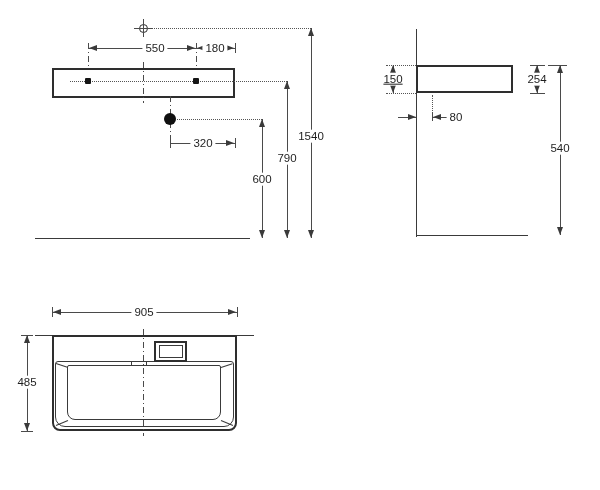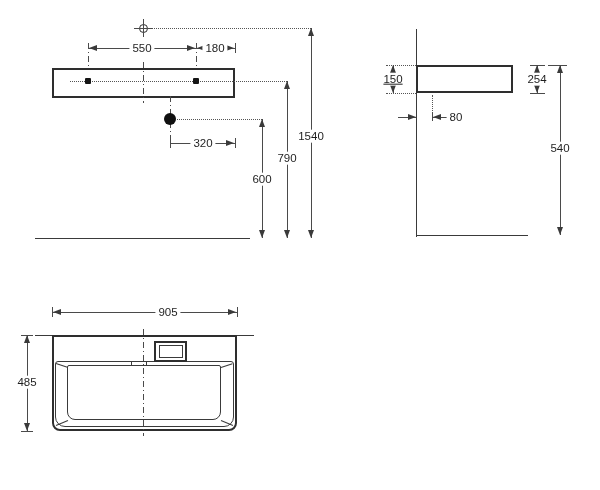--- a/index.html
+++ b/index.html
@@ -54,21 +54,21 @@
 
     <div class="hl" style="left:88px;top:48px;width:108px;"></div>
     <div class="hl" style="left:196px;top:48px;width:39px;"></div>
     <div class="ar al" style="left:89px;top:44.5px;"></div>
     <div class="ar arr" style="left:187px;top:44.5px;"></div>
     <div class="ar al" style="left:197px;top:44.5px;"></div>
     <div class="ar arr" style="left:226px;top:44.5px;"></div>
     <div class="clv" style="left:88px;top:43px;height:47px;"></div>
     <div class="clv" style="left:196px;top:43px;height:47px;"></div>
     <div class="vl" style="left:235px;top:43px;height:10px;"></div>
-    <div class="lbl" style="left:142px;top:48px;">550</div>
+    <div class="lbl" style="left:155px;top:48px;">550</div>
     <div class="lbl" style="left:215px;top:48px;">180</div>
 
     <div class="box" style="left:52px;top:68px;width:183px;height:30px;"></div>
     <div class="clv" style="left:143px;top:62px;height:41px;"></div>
 
     <div class="dh" style="left:70px;top:81px;width:217px;"></div>
     <div class="sq" style="left:85px;top:78px;width:6px;height:6px;"></div>
     <div class="sq" style="left:193px;top:78px;width:6px;height:6px;"></div>
 
     <div class="clv" style="left:170px;top:96px;height:52px;"></div>
@@ -135,21 +135,21 @@
     <div class="hl2" style="left:417px;top:235px;width:111px;"></div>
   </div>
 
   <div class="abs" style="left:0;top:0;width:0;height:0;">
 
     <div class="vl" style="left:52px;top:307px;height:10px;"></div>
     <div class="vl" style="left:237px;top:307px;height:10px;"></div>
     <div class="hl" style="left:52px;top:312px;width:185px;"></div>
     <div class="ar al" style="left:53px;top:308.5px;"></div>
     <div class="ar arr" style="left:228px;top:308.5px;"></div>
-    <div class="lbl" style="left:144px;top:312px;margin-left:24px;">905</div>
+    <div class="lbl" style="left:144px;top:312px;">905</div>
 
     <div class="hl2" style="left:35px;top:335px;width:219px;"></div>
     <div class="box" style="left:52px;top:335px;width:185px;height:96px;border-radius:0 0 8px 8px;"></div>
 
     <div class="box-t" style="left:55px;top:361px;width:179px;height:66px;border-radius:3px 3px 10px 10px;"></div>
     <div class="box-t" style="left:67px;top:365px;width:154px;height:55px;border-radius:2px 2px 8px 8px;"></div>
     <div class="diag" style="left:56px;top:363px;width:12px;transform:rotate(18deg);"></div>
     <div class="diag" style="left:221px;top:367px;width:12px;transform:rotate(-18deg);"></div>
     <div class="diag" style="left:56px;top:425px;width:13px;transform:rotate(-23deg);"></div>
     <div class="diag" style="left:221px;top:420px;width:13px;transform:rotate(23deg);"></div>

